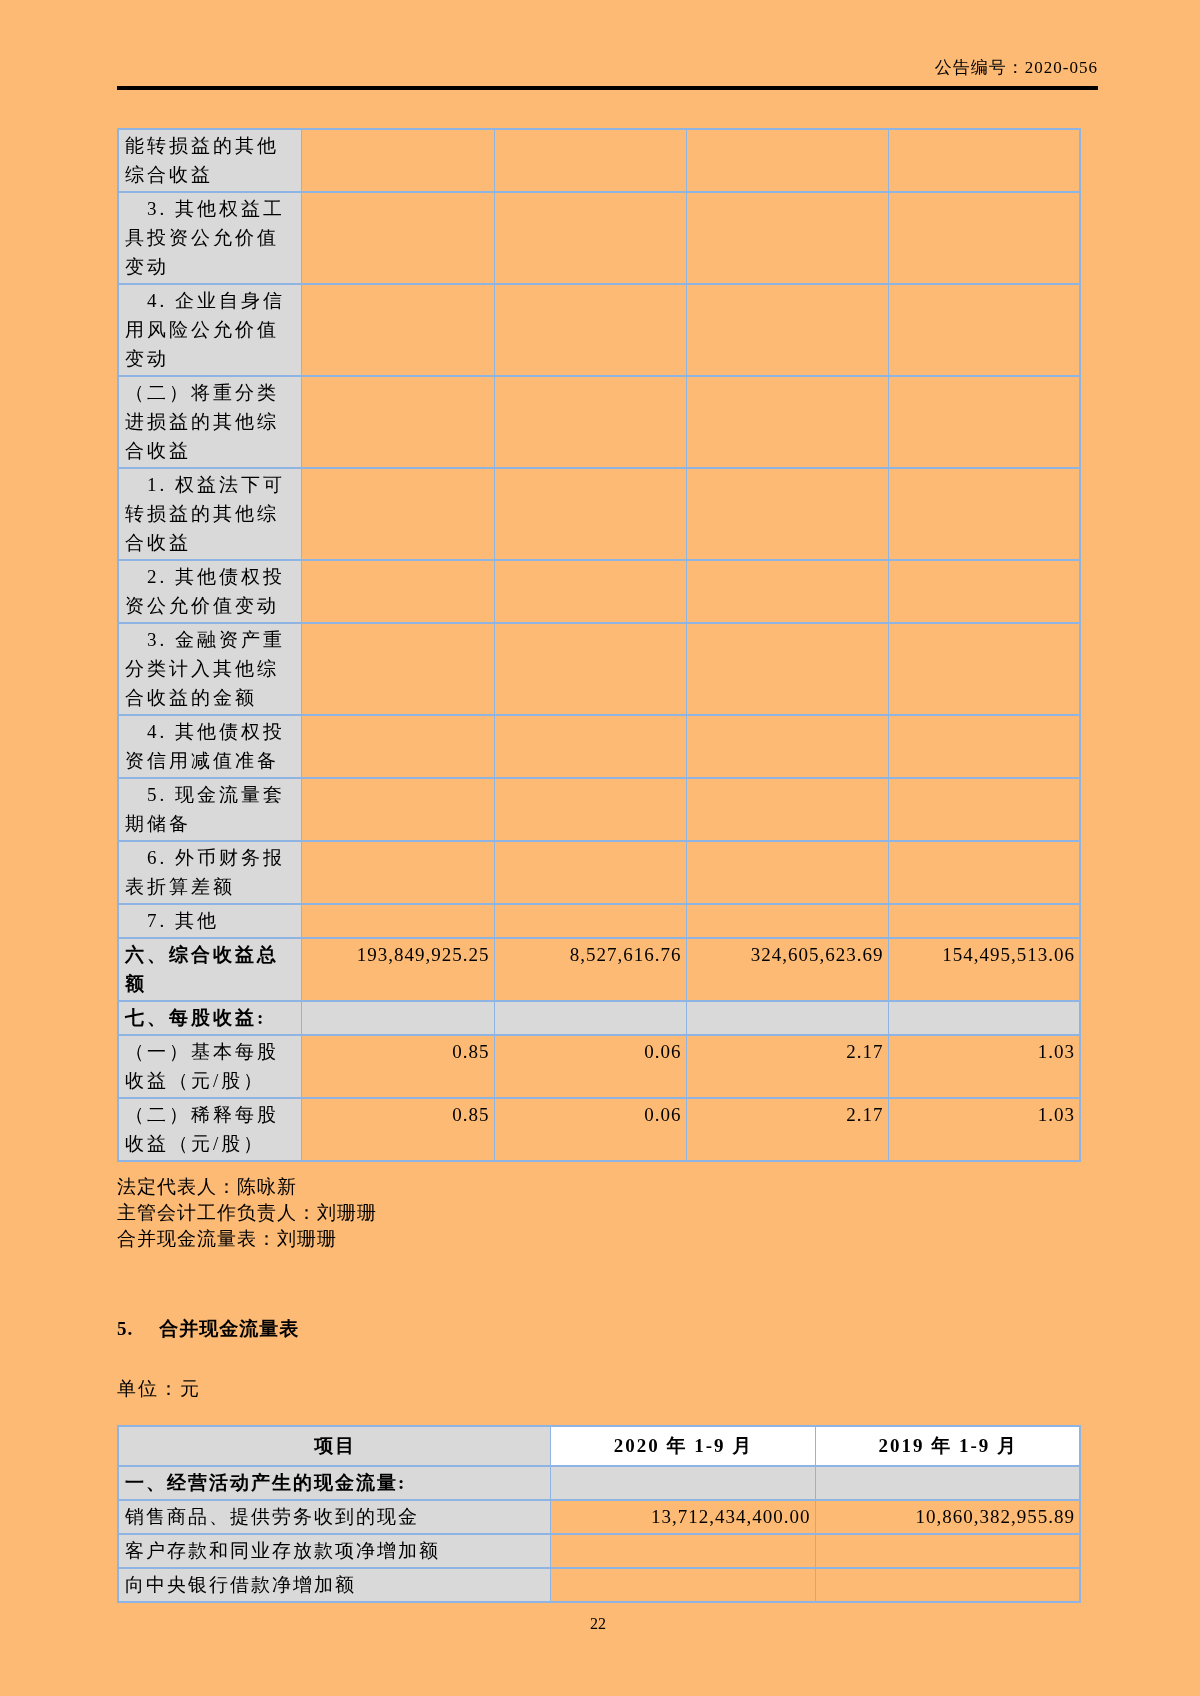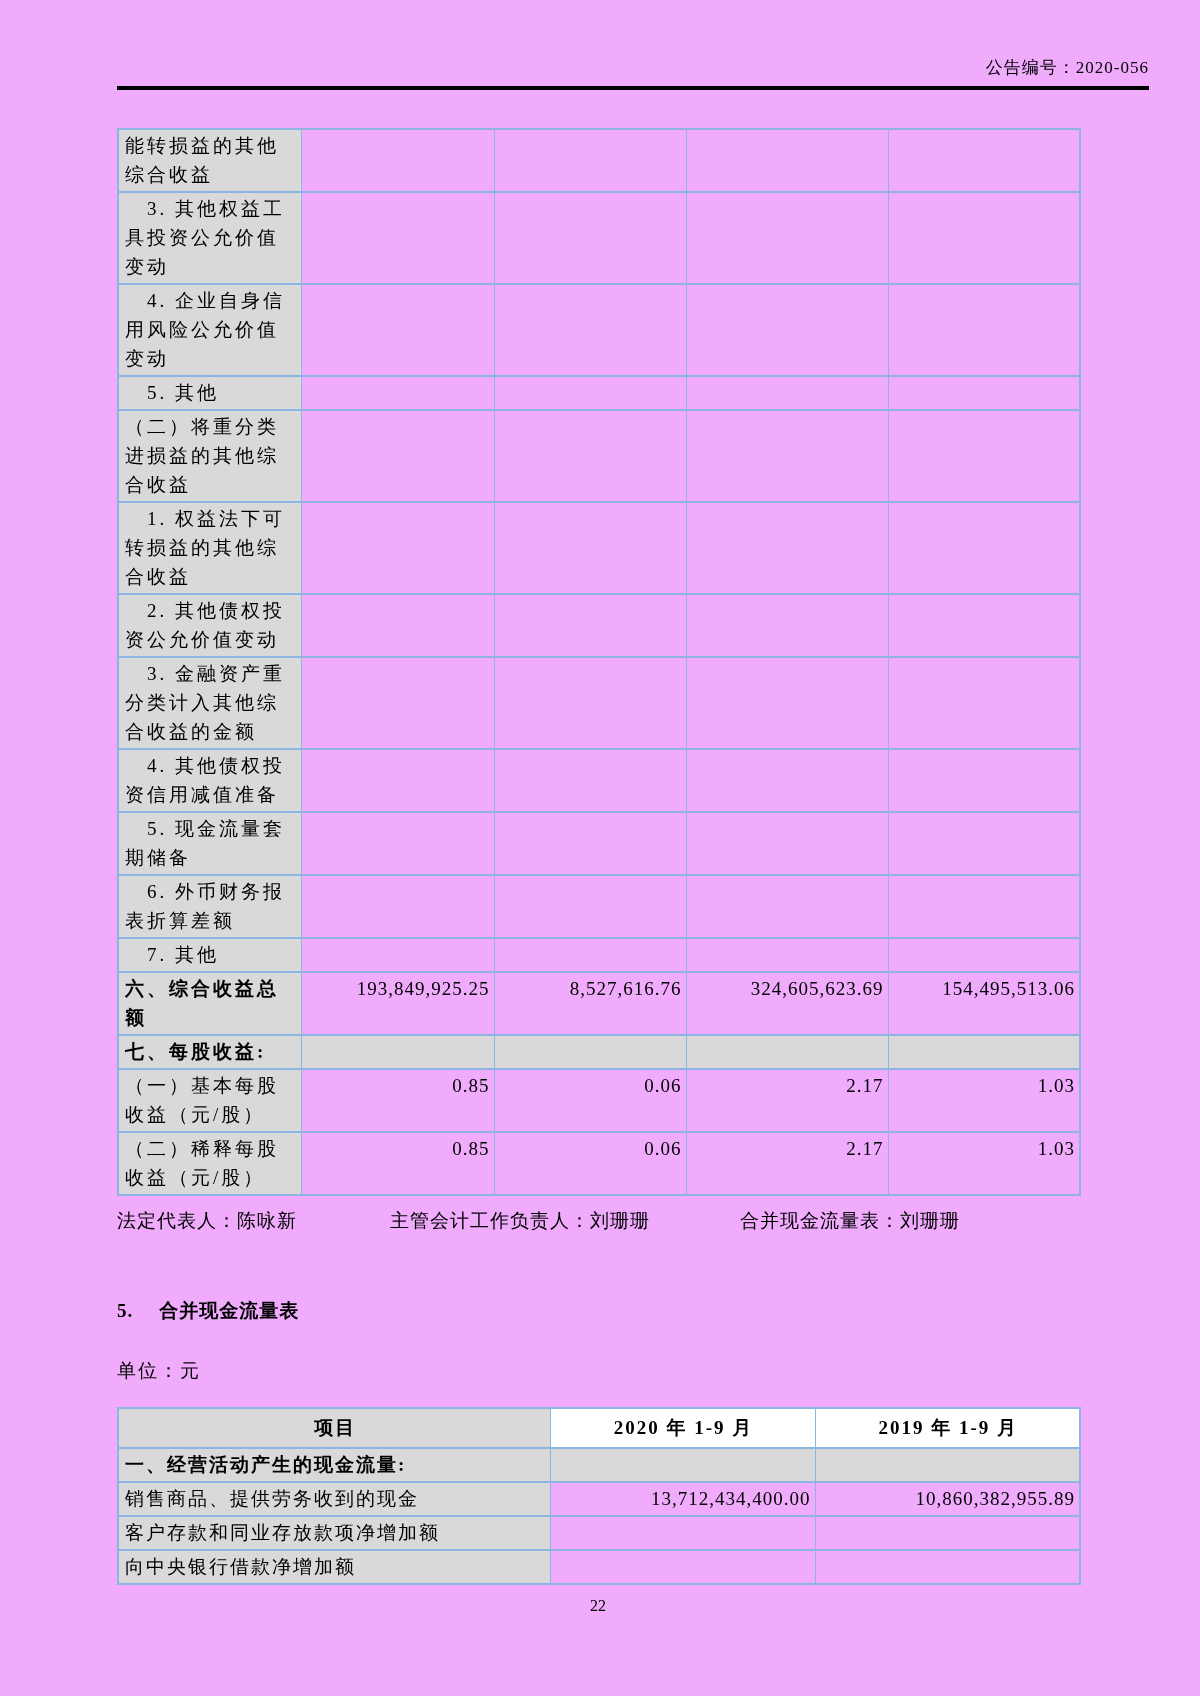--- a/index.html
+++ b/index.html
@@ -7,22 +7,22 @@
     --shade-gray:#d9d9d9;
     --ink:#000000;
   }
   html,body{margin:0;padding:0;background:#ffffff;}
   body{
     font-family:"Liberation Serif","DejaVu Serif",serif;
     color:var(--ink);
   }
   .page{
     width:1200px;height:1696px;box-sizing:border-box;
-    padding:56px 51px 0 117px;
-    position:relative;background:#f0abfc;overflow:hidden;
+    padding:56px 102px 0 117px;
+    position:relative;background:#fdba74;overflow:hidden;
   }
   .doc-header{
     text-align:right;font-size:17px;letter-spacing:1px;
     padding-bottom:7px;
   }
   .header-rule{
     border-bottom:4px solid #000;
     margin-bottom:38px;
   }
   table.fin-table{
@@ -46,21 +46,21 @@
   td.num{
     text-align:right;
     padding-right:10px;
     letter-spacing:1px;
   }
   tr.shaded td{background:var(--shade-gray);}
   .bold{font-weight:bold;}
   .signatures{
     display:flex;width:962px;
     margin-top:12px;
-    font-size:19px;letter-spacing:1px;
+    font-size:19px;letter-spacing:1px;flex-direction:column;
   }
   .signatures .sig-1{width:273px;}
   .signatures .sig-2{width:350px;}
   .signatures .sig-3{flex:1;}
   .section-title{
     margin-top:64px;
     font-size:19px;font-weight:bold;letter-spacing:1px;
   }
   .section-title .sec-num{display:inline-block;margin-right:26px;}
   .unit-note{
@@ -112,27 +112,20 @@
         </tr>
         <tr>
           <td class="label">　3. 其他权益工具投资公允价值变动</td>
           <td class="num"></td>
           <td class="num"></td>
           <td class="num"></td>
           <td class="num"></td>
         </tr>
         <tr>
           <td class="label">　4. 企业自身信用风险公允价值变动</td>
-          <td class="num"></td>
-          <td class="num"></td>
-          <td class="num"></td>
-          <td class="num"></td>
-        </tr>
-        <tr>
-          <td class="label">　5. 其他</td>
           <td class="num"></td>
           <td class="num"></td>
           <td class="num"></td>
           <td class="num"></td>
         </tr>
         <tr>
           <td class="label">（二）将重分类进损益的其他综合收益</td>
           <td class="num"></td>
           <td class="num"></td>
           <td class="num"></td>

